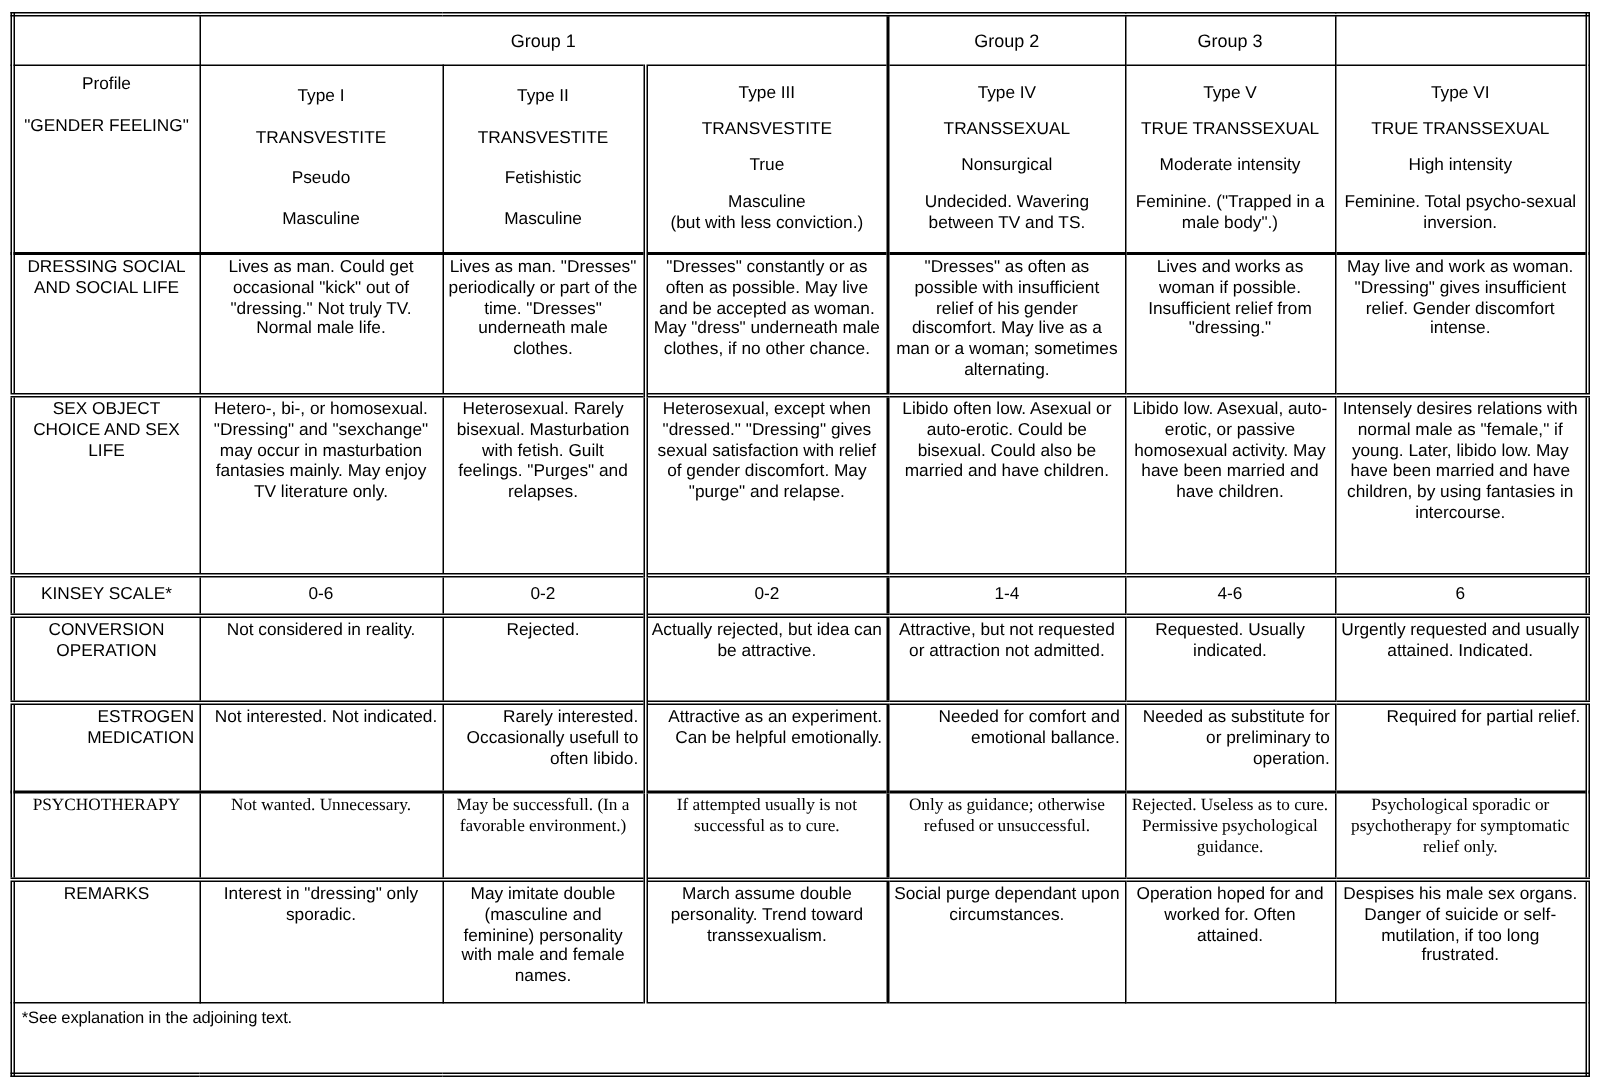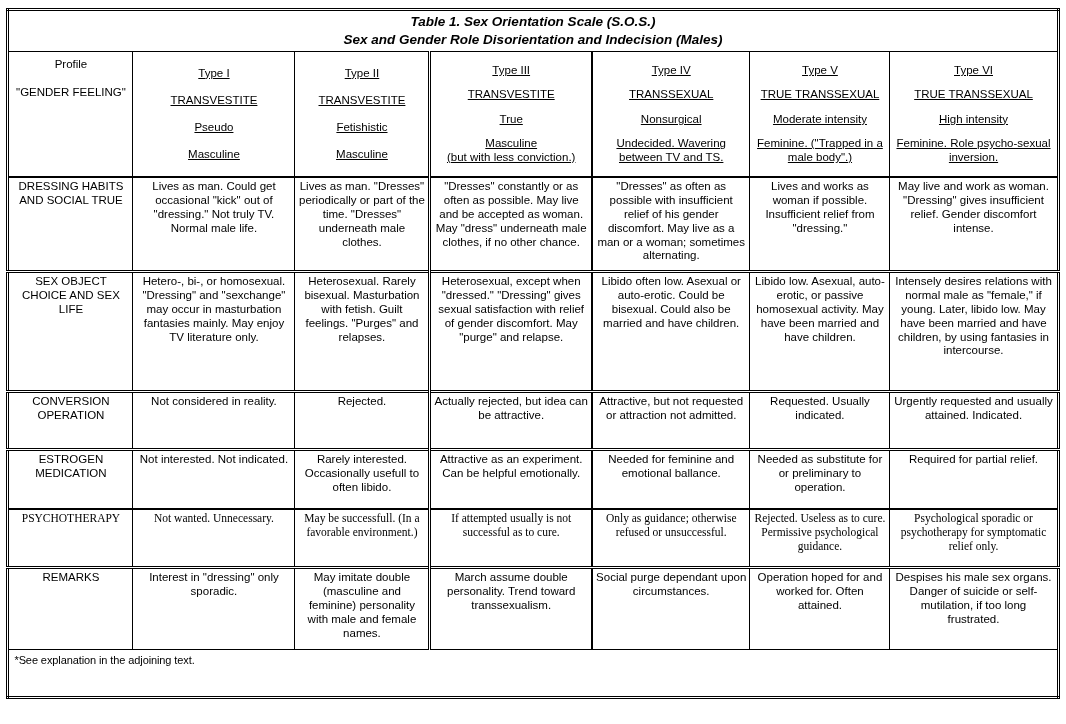--- a/index.html
+++ b/index.html
@@ -3,57 +3,57 @@
 <meta charset="utf-8">
 <style>
   html,body{margin:0;padding:0;background:#fff;}
   body{width:1066px;height:724px;font-family:"Liberation Sans",sans-serif;color:#000;}
   table{border-collapse:collapse;table-layout:fixed;width:1050px;margin:8px auto 0 auto;border:3px double #000;}
   td{border:1px solid #000;text-align:center;vertical-align:top;padding:2px 3px;font-size:11.5px;line-height:1.2;word-wrap:break-word;}
   tr.title-row td{font-weight:bold;font-style:italic;font-size:13.5px;line-height:1.35;vertical-align:middle;height:34px;}
   tr.group-row td{vertical-align:middle;font-size:12px;height:28px;}
   tr.profile-row td{height:124px;padding:0;}
   .profile-cell{display:flex;flex-direction:column;justify-content:space-evenly;height:124px;padding:1px 3px;box-sizing:border-box;}
-  .profile-cell div{white-space:pre-line;text-decoration:underline;}
+  .profile-cell div{white-space:pre-line;}
   .profile-lbl{display:flex;flex-direction:column;justify-content:flex-start;gap:14px;height:124px;box-sizing:border-box;padding-top:6px;}
   .dbl-left{border-left:3px double #000;}
   .thick-left{border-left:2px solid #000;}
   tr.sep-double td{border-top:3px double #000;}
   tr.sep-thick td{border-top:2px solid #000;}
   tr.r-dressing td{height:88px;}
   tr.r-sexobj td{height:113px;margin-top:36px;}
   tr.r-kinsey td{height:20px;vertical-align:middle;}
   tr.r-conversion td{height:51px;}
-  tr.r-estrogen td{height:53px;}
+  tr.r-estrogen td{height:53px;text-align:right;}
   tr.r-psycho td{height:52px;font-family:Liberation Serif, serif;}
   tr.r-remarks td{height:76px;}
   tr.footer-row td{height:40px;text-align:left;font-size:11px;line-height:1.4;letter-spacing:-0.1px;padding:3px 5px;vertical-align:top;}
 </style>
 </head>
 <body>
 
 <table>
   <colgroup>
     <col style="width:125px">
       <col style="width:162px">
       <col style="width:135px">
     <col style="width:162px">
       <col style="width:158px">
       <col style="width:140px">
       <col style="width:168px">
   </colgroup>
 
   <tbody>
-      <tr class="title-row">
-    <td colspan="7">
-      <div>Table 1. Sex Orientation Scale (S.O.S.)</div>
-      <div>Sex and Gender Role Disorientation and Indecision (Males)</div>
-    </td>
+
+  <tr class="group-row">
+    <td></td>
+    <td colspan="3">Group 1</td>
+    <td class="thick-left">Group 2</td>
+    <td>Group 3</td>
   </tr>
-
 
   <tr class="profile-row">
     <td>
       <div class="profile-lbl">
         <div>Profile</div>
         <div>"GENDER FEELING"</div>
       </div>
     </td>
     <td>
           <div class="profile-cell">
@@ -94,62 +94,71 @@
       <div>TRUE TRANSSEXUAL</div>
       <div>Moderate intensity</div>
       <div>Feminine. ("Trapped in a male body".)</div>
     </div>
         </td>
     <td>
           <div class="profile-cell">
       <div>Type VI</div>
       <div>TRUE TRANSSEXUAL</div>
       <div>High intensity</div>
-      <div>Feminine. Role psycho-sexual inversion.</div>
+      <div>Feminine. Total psycho-sexual inversion.</div>
     </div>
         </td>
   </tr>
 
   <tr class="r-dressing sep-thick">
-    <td>DRESSING HABITS AND SOCIAL TRUE</td>
+    <td>DRESSING SOCIAL AND SOCIAL LIFE</td>
     <td>Lives as man. Could get occasional "kick" out of "dressing." Not truly TV. Normal male life.</td>
     <td>Lives as man. "Dresses" periodically or part of the time. "Dresses" underneath male clothes.</td>
     <td class="dbl-left">"Dresses" constantly or as often as possible. May live and be accepted as woman. May "dress" underneath male clothes, if no other chance.</td>
     <td class="thick-left">"Dresses" as often as possible with insufficient relief of his gender discomfort. May live as a man or a woman; sometimes alternating.</td>
     <td>Lives and works as woman if possible. Insufficient relief from "dressing."</td>
     <td>May live and work as woman. "Dressing" gives insufficient relief. Gender discomfort intense.</td>
   </tr>
 
   <tr class="r-sexobj sep-double">
     <td>SEX OBJECT CHOICE AND SEX LIFE</td>
     <td>Hetero-, bi-, or homosexual. "Dressing" and "sexchange" may occur in masturbation fantasies mainly. May enjoy TV literature only.</td>
     <td>Heterosexual. Rarely bisexual. Masturbation with fetish. Guilt feelings. "Purges" and relapses.</td>
     <td class="dbl-left">Heterosexual, except when "dressed." "Dressing" gives sexual satisfaction with relief of gender discomfort. May "purge" and relapse.</td>
     <td class="thick-left">Libido often low. Asexual or auto-erotic. Could be bisexual. Could also be married and have children.</td>
     <td>Libido low. Asexual, auto-erotic, or passive homosexual activity. May have been married and have children.</td>
     <td>Intensely desires relations with normal male as "female," if young. Later, libido low. May have been married and have children, by using fantasies in intercourse.</td>
   </tr>
 
+  <tr class="r-kinsey sep-double">
+    <td>KINSEY SCALE*</td>
+    <td>0-6</td>
+    <td>0-2</td>
+    <td class="dbl-left">0-2</td>
+    <td class="thick-left">1-4</td>
+    <td>4-6</td>
+    <td>6</td>
+  </tr>
 
   <tr class="r-conversion sep-double">
     <td>CONVERSION OPERATION</td>
     <td>Not considered in reality.</td>
     <td>Rejected.</td>
     <td class="dbl-left">Actually rejected, but idea can be attractive.</td>
     <td class="thick-left">Attractive, but not requested or attraction not admitted.</td>
     <td>Requested. Usually indicated.</td>
     <td>Urgently requested and usually attained. Indicated.</td>
   </tr>
 
   <tr class="r-estrogen sep-double">
     <td>ESTROGEN MEDICATION</td>
     <td>Not interested. Not indicated.</td>
     <td>Rarely interested. Occasionally usefull to often libido.</td>
     <td class="dbl-left">Attractive as an experiment. Can be helpful emotionally.</td>
-    <td class="thick-left">Needed for feminine and emotional ballance.</td>
+    <td class="thick-left">Needed for comfort and emotional ballance.</td>
     <td>Needed as substitute for or preliminary to operation.</td>
     <td>Required for partial relief.</td>
   </tr>
 
   <tr class="r-psycho sep-thick">
     <td>PSYCHOTHERAPY</td>
     <td>Not wanted. Unnecessary.</td>
     <td>May be successfull. (In a favorable environment.)</td>
     <td class="dbl-left">If attempted usually is not successful as to cure.</td>
     <td class="thick-left">Only as guidance; otherwise refused or unsuccessful.</td>

